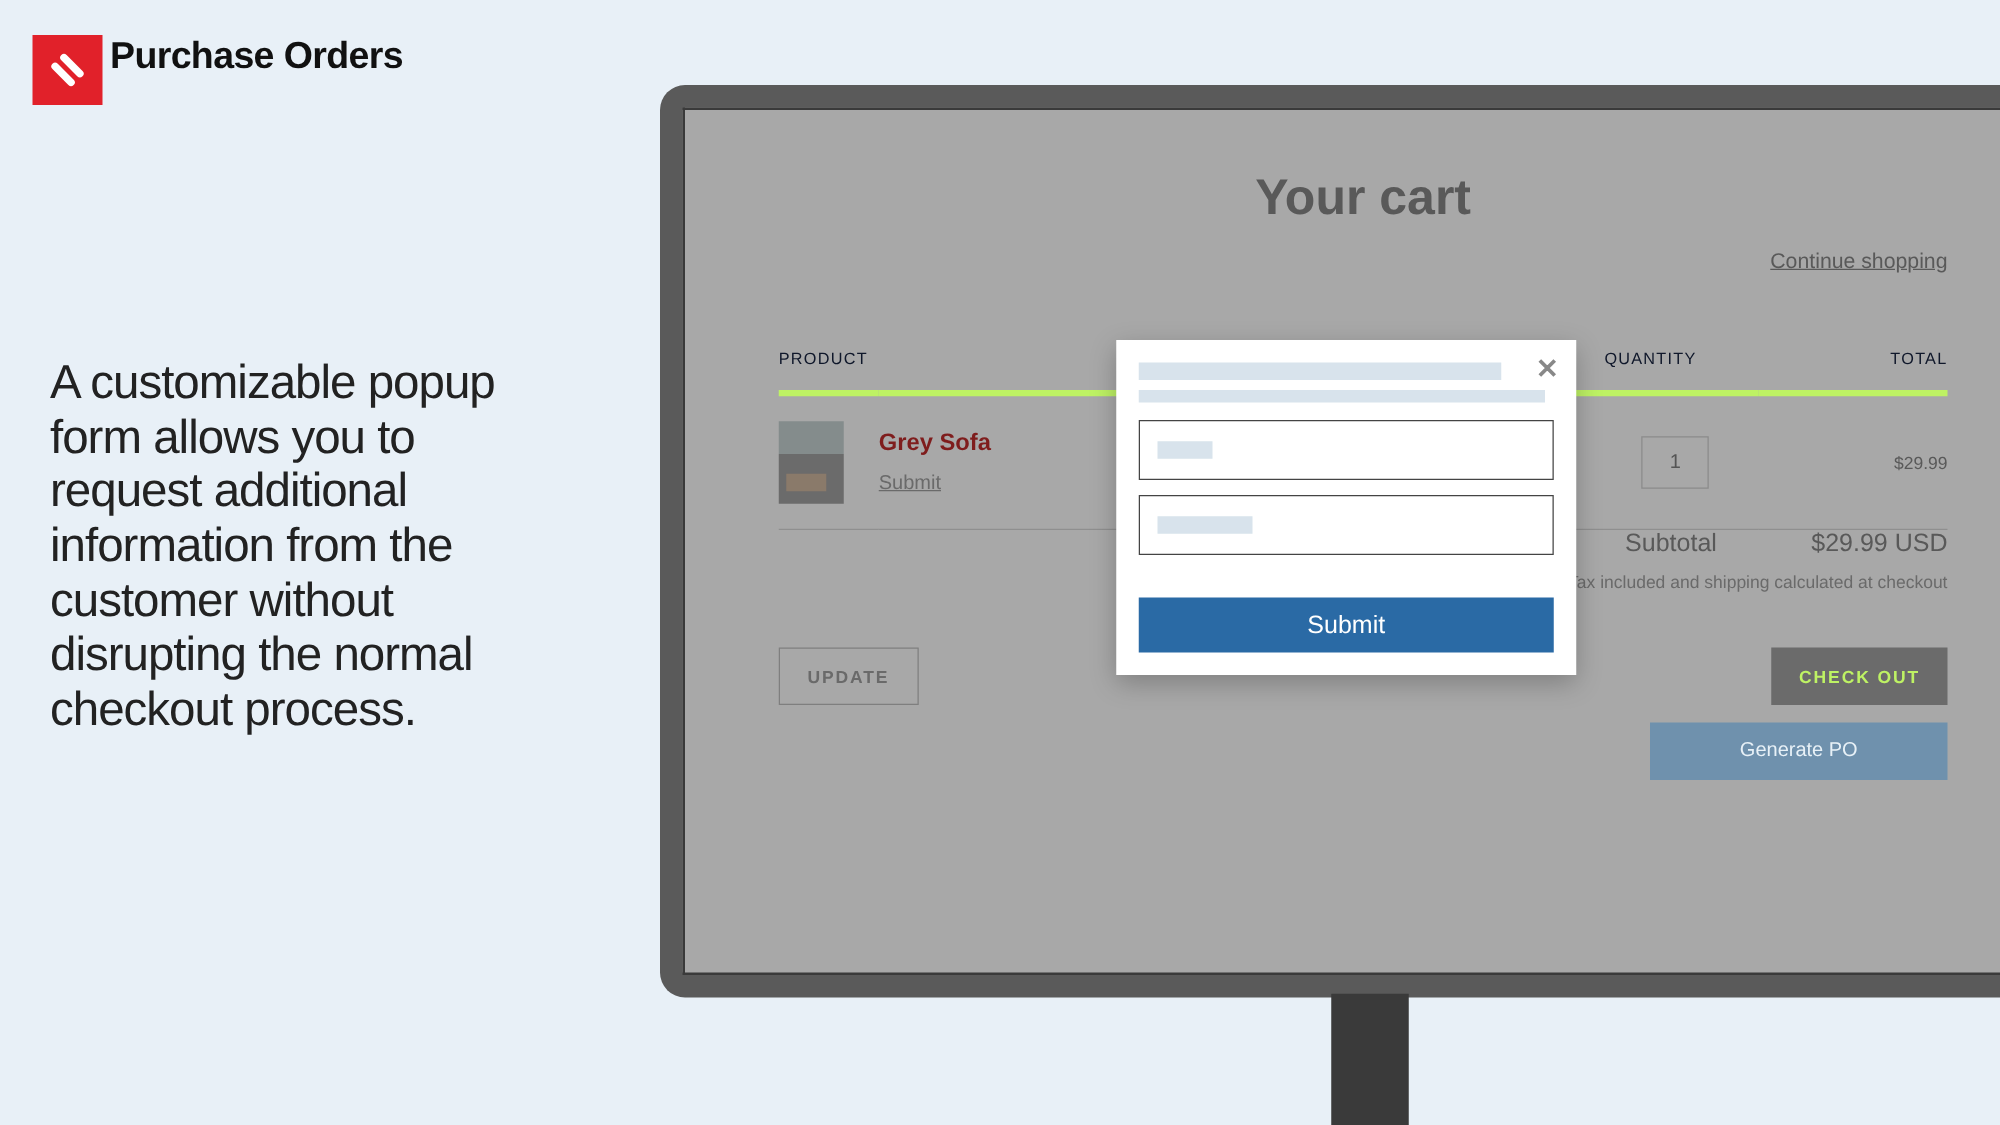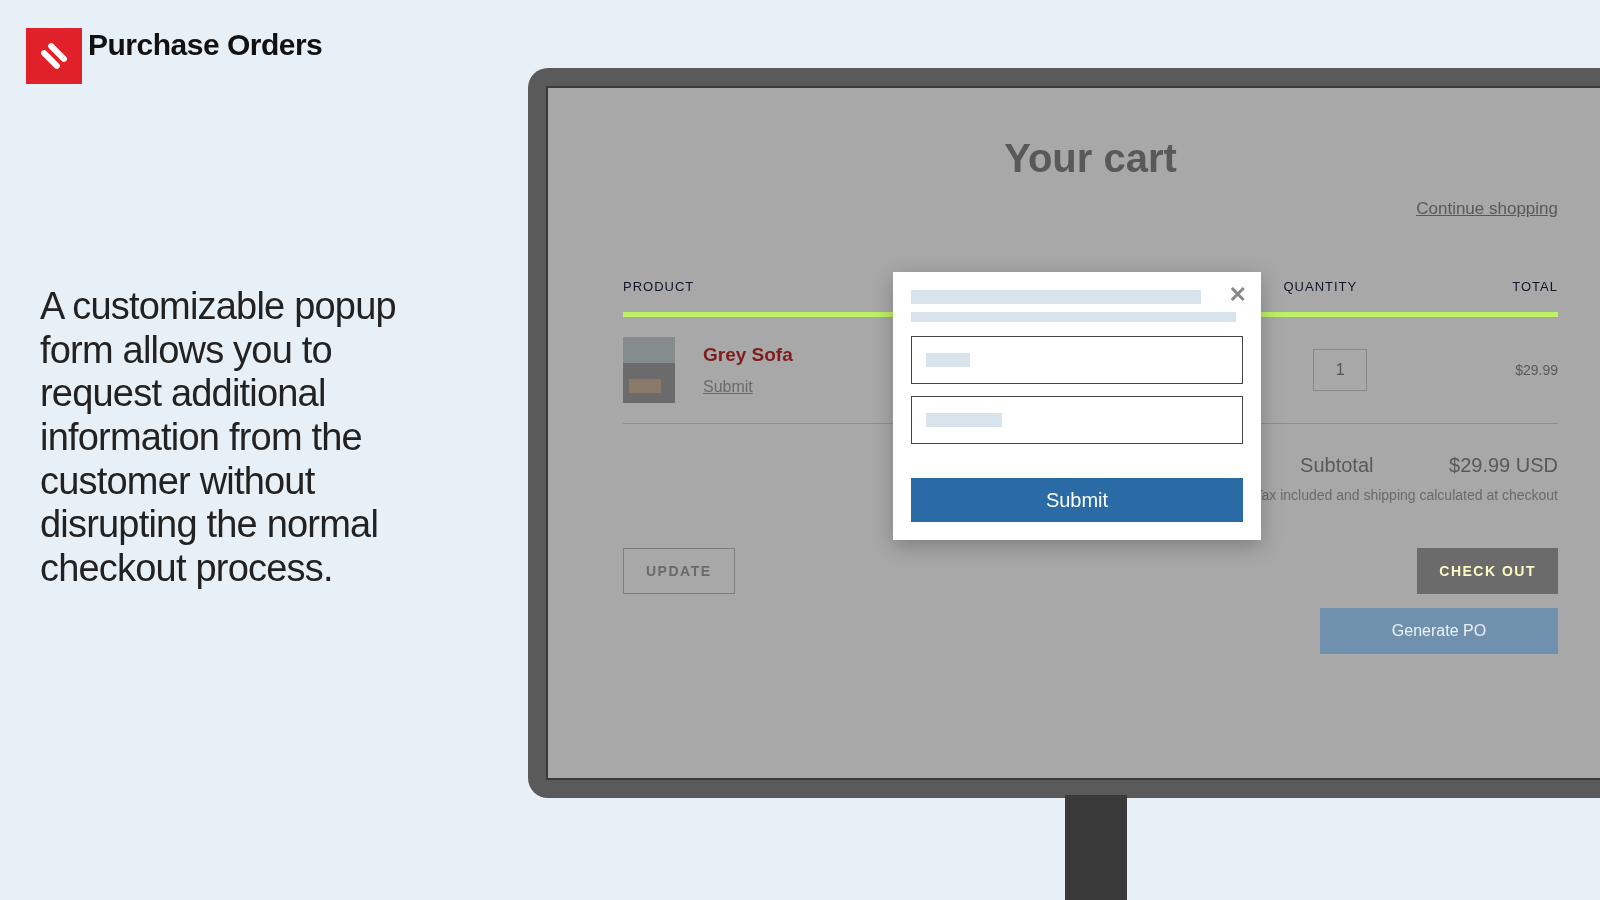--- a/index.html
+++ b/index.html
@@ -143,21 +143,20 @@
     text-align: center;
     font-size: 16px;
     color: #555;
   }
   .price-cell {
     text-align: right;
     font-size: 14px;
     color: #595959;
   }
   .summary {
-    margin-top: 30px;
     text-align: right;
   }
   .subtotal-row {
     font-size: 20px;
     color: #595959;
     margin-bottom: 10px;
   }
   .subtotal-row .lbl { margin-right: 70px; }
   .tax-note {
     font-size: 14px;
@@ -167,21 +166,21 @@
   .btn-row { display: flex; justify-content: space-between; gap: 14px; margin-bottom: 14px;}
   .btn {
     padding: 14px 22px;
     font-size: 14px;
     letter-spacing: 1.5px;
     font-weight: 600;
     border: none;
     cursor: pointer;
   }
   .btn-update { background: #a8a8a8; color: #6a6a6a; border: 1px solid #7f7f7f;}
-  .btn-checkout { background: #6b6b6b; color: #fef9c3; }
+  .btn-checkout { background: #6b6b6b; color: #bef264; }
   .btn-po {
     display: block;
     margin-left: auto;
     width: 238px;
     padding: 14px 0;
     background: #6f91ad;
     color: #e8f1f7;
     font-size: 16px;
     text-align: center;
     border: none;

